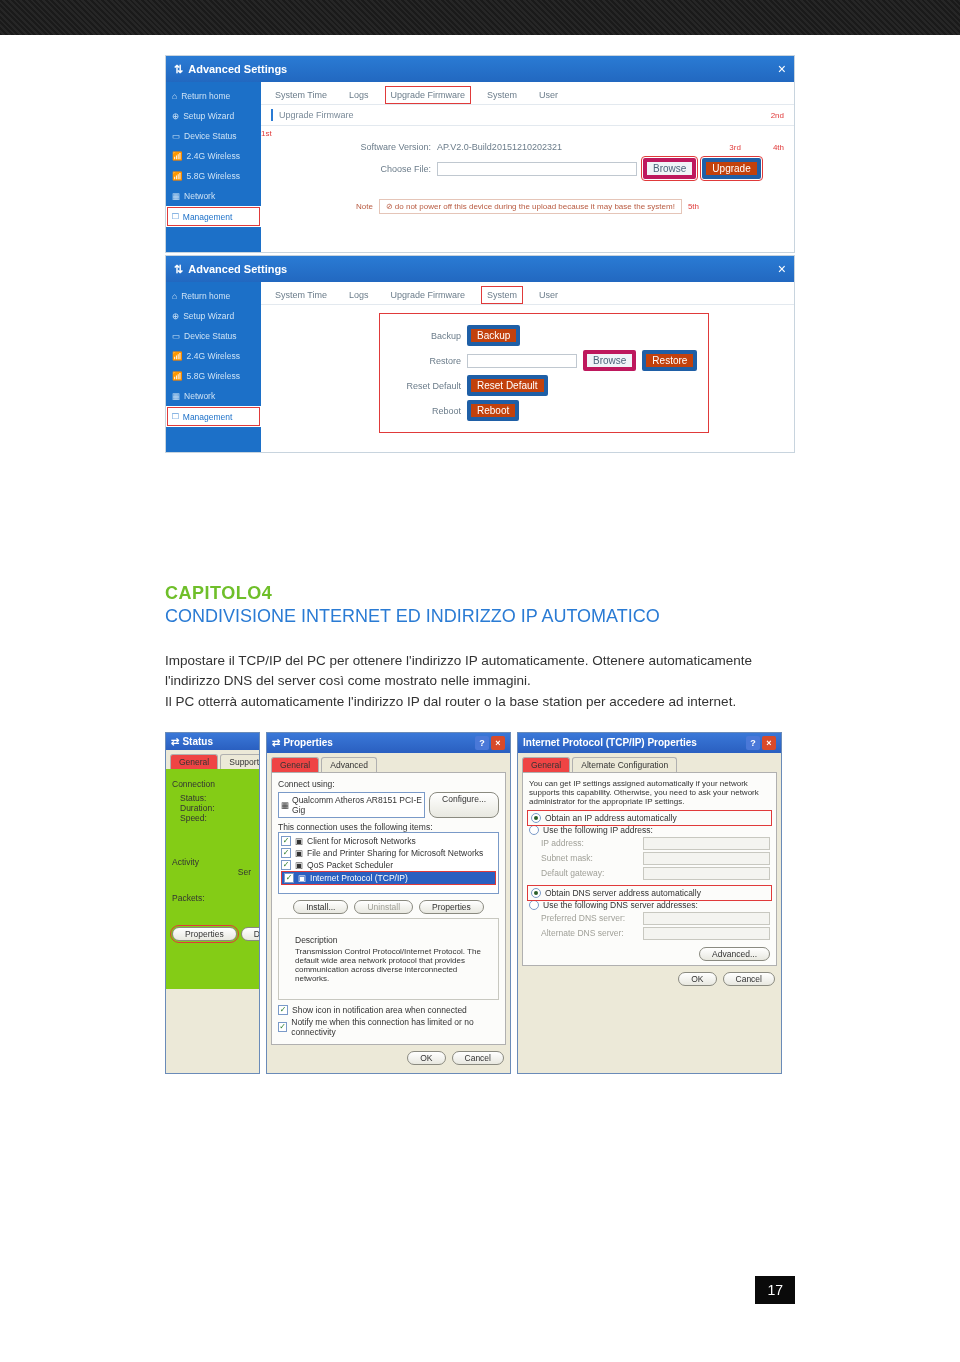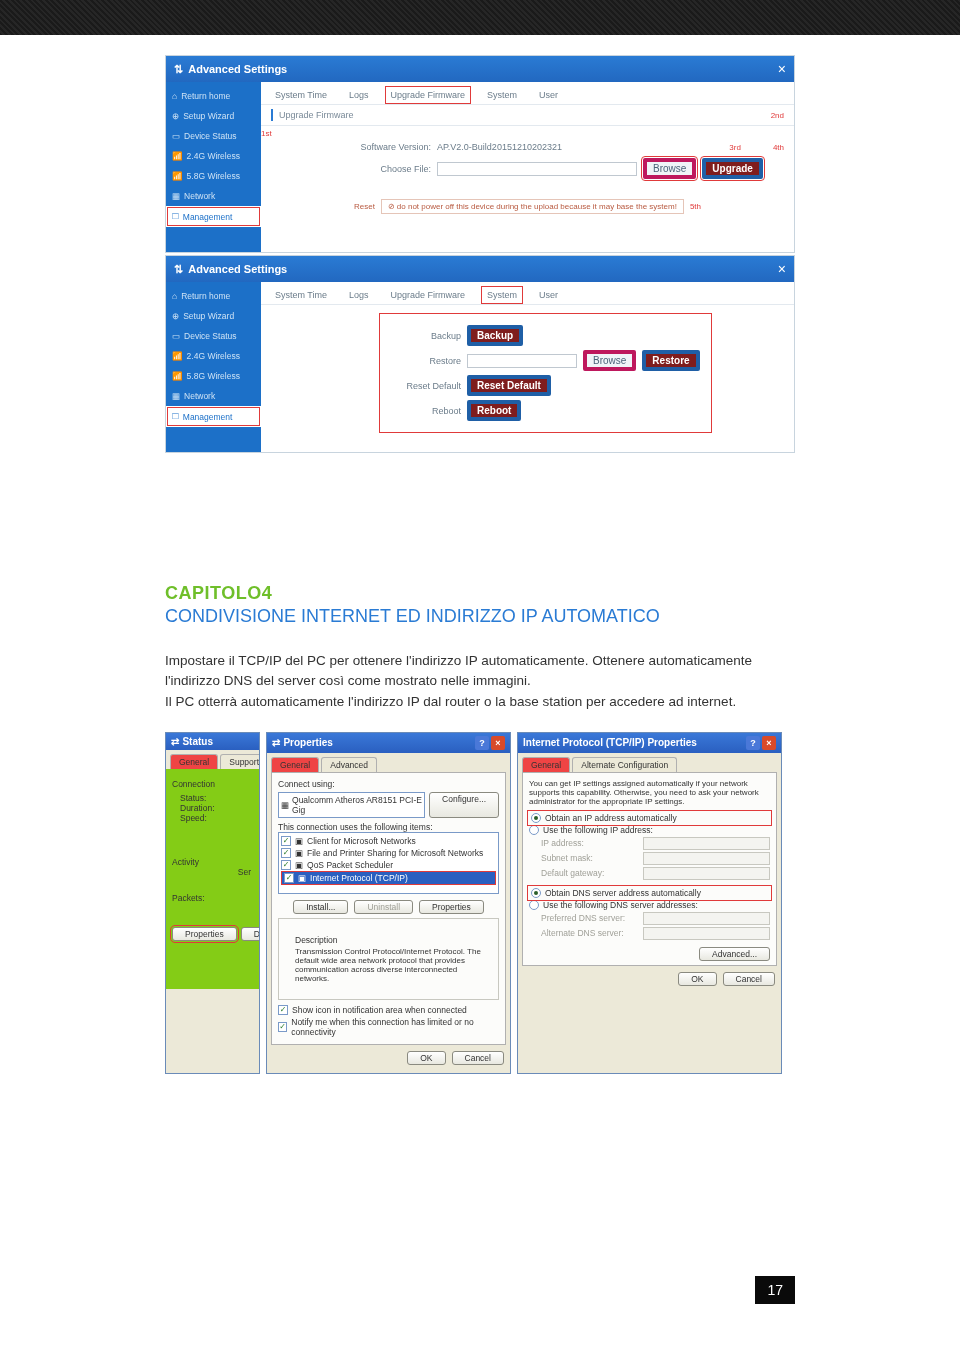--- a/index.html
+++ b/index.html
@@ -76,21 +76,21 @@
   .row-label { width:160px; text-align:right; }
   .input-box { border:1px solid #c0c8d0; height:14px; background:#fff; }
   .btn {
     border:4px solid #be185d;
     background:#f0f4f8;
     color:#4a6278;
     font-size:10px;
     padding:1px 6px;
     border-radius:2px;
   }
-  .btn.blue { background:#7f1d1d; color:#fff; border-color:#1f5fa6;font-weight:bold; }
+  .btn.blue { background:#c2410c; color:#fff; border-color:#1f5fa6; }
   .redbox-o { outline:1px solid #e03a3a; outline-offset:1px; }
   .note-row {
     display:flex; align-items:center; justify-content:center;
     font-size:8px; color:#b85a40; margin-top:20px;
     gap:6px;
   }
   .note-border { border:1px solid #e5c5b8; padding:2px 6px; }
 
   .chapter-block { margin-top: 130px; }
   .chap-title { color:#6fbf2a; font-weight:bold; font-size:18px; letter-spacing:0.5px; }
@@ -120,21 +120,21 @@
   .xp-tabs { display:flex; padding:4px 4px 0 4px; }
   .xp-tab { background:#ef4444; border:1px solid #b0b0b0; border-bottom:none; padding:2px 8px; margin-right:2px; border-radius:3px 3px 0 0; }
   .xp-tab.inactive { background:#ece9d8; }
   .xp-body { background:#fcfcfa; border:1px solid #b0b0b0; margin:0 4px 4px 4px; padding:6px; }
   .xp-status .xp-body { background:#84cc16; border:none; margin:0; padding:6px; }
   .fieldset { border:1px solid #c8c8c0; padding:16px; margin:4px 0; }
   .list-box { border:1px solid #7a9ac8; background:#fff; padding:2px; height:62px; }
   .chk-line { display:flex; align-items:center; gap:4px; padding:1px 0; }
   .chk { width:10px; height:10px; border:1px solid #7a9ac8; background:#fff; display:inline-flex;align-items:center;justify-content:center; font-size:8px; color:#2a7b2a;}
   .sel-line { background:#2a5fc0; color:#fff; border:1px solid #e03a3a; padding:1px 2px; }
-  .xp-btn { border:1px solid #8a8a80; background:linear-gradient(#fff,#e8e8e0); padding:1px 12px; border-radius:3px; font-size:8.5px; }
+  .xp-btn { border:1px solid #8a8a80; background:linear-gradient(#fff,#e8e8e0); padding:1px 12px; border-radius:8px; font-size:8.5px; }
   .xp-btn.dis { color:#a0a098; }
   .btn-row { display:flex; justify-content:center; gap:6px; margin:6px 0 2px 0; }
   .radio { width:10px; height:10px; border:1px solid #7a9ac8; border-radius:50%; background:#fff; display:inline-flex;align-items:center;justify-content:center;}
   .radio .dot { width:4px; height:4px; background:#2a5f2a; border-radius:50%; }
   .dim { color:#a0a098; }
   .inp-dis { border:1px solid #c8c8c0; background:#f4f4f0; height:13px; width:130px; }
   .footer-bar {
     position:relative;
     margin-top:220px;
   }
@@ -218,21 +218,21 @@
             <span style="width:20px"></span>
             <span class="ann">4th</span>
           </div>
           <div class="row-line">
             <span class="row-label">Choose File:</span>
             <span class="input-box" style="width:200px"></span>
             <span class="btn redbox-o">Browse</span>
             <span class="btn blue redbox-o">Upgrade</span>
           </div>
           <div class="note-row">
-            <span>Reset</span>
+            <span>Note</span>
             <span class="note-border">⊘ <span>do not power off this device during the upload because it may base the system!</span></span>
             <span class="ann">5th</span>
           </div>
         </div>
       </div>
     </div>
   </div>
 
   <div class="panel">
     <div class="panel-header">

